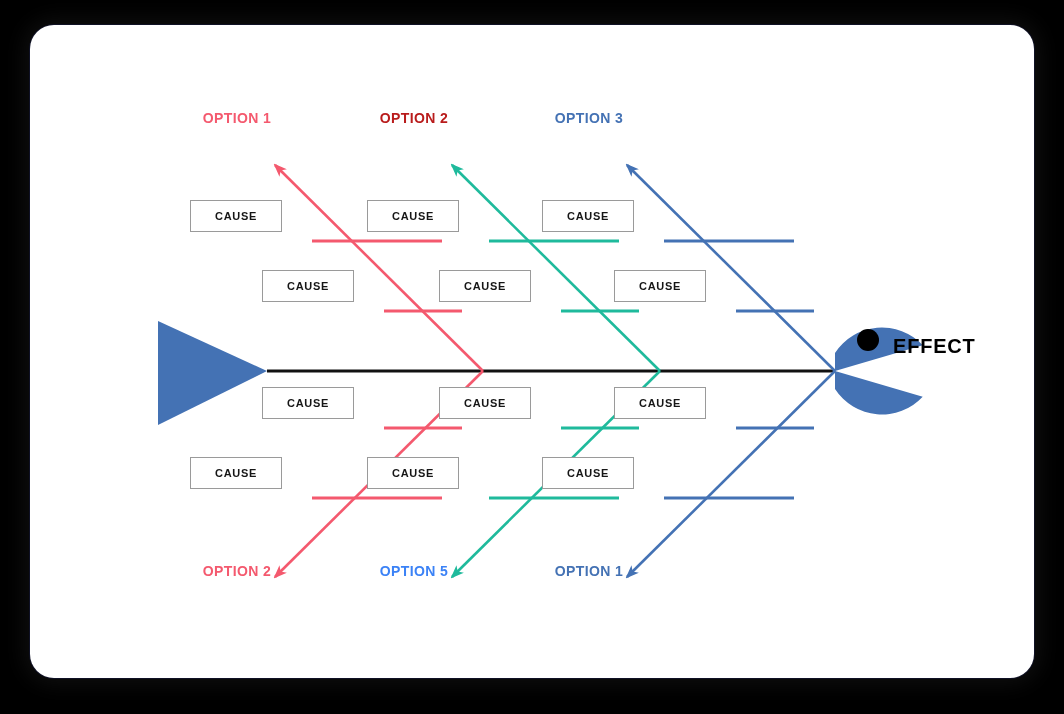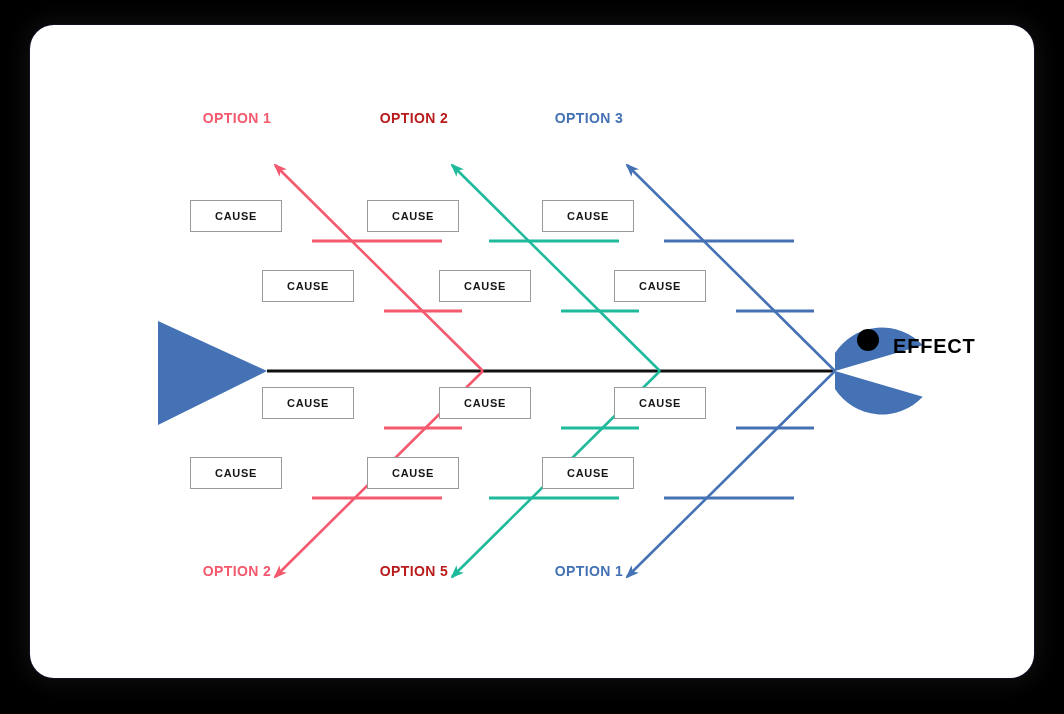--- a/index.html
+++ b/index.html
@@ -136,21 +136,21 @@
           <path d="M 805 327.9168586799749 A 56 56 0 0 1 892.72 320.24 L 805 346 L 892.72 371.76 A 56 56 0 0 1 805 364.0831413200251 Z" fill="#4472B4"></path>
           <circle cx="838" cy="315" r="11" fill="#000000"></circle>
         </g>
     </svg>
 
     <div id="labels-layer">
         <div class="option-label" style="left: 207px; top: 93px; color: rgb(244, 89, 110);">OPTION 1</div>
         <div class="option-label" style="left: 384px; top: 93px; color: #b91c1c;">OPTION 2</div>
         <div class="option-label" style="left: 559px; top: 93px; color: rgb(68, 114, 180);">OPTION 3</div>
         <div class="option-label" style="left: 207px; top: 546px; color: rgb(244, 89, 110);">OPTION 2</div>
-        <div class="option-label" style="left: 384px; top: 546px; color: #b91c1c;">OPTION 5</div>
+        <div class="option-label" style="left: 384px; top: 546px; color: #3b82f6;">OPTION 5</div>
         <div class="option-label" style="left: 559px; top: 546px; color: rgb(68, 114, 180);">OPTION 1</div>
       </div>
     <div id="boxes-layer">
         <div class="cause-box" style="left: 252px; top: 191px;">
           <span>CAUSE</span>
         </div>
         <div class="cause-box" style="left: 324px; top: 261px;">
           <span>CAUSE</span>
         </div>
         <div class="cause-box" style="left: 429px; top: 191px;">

